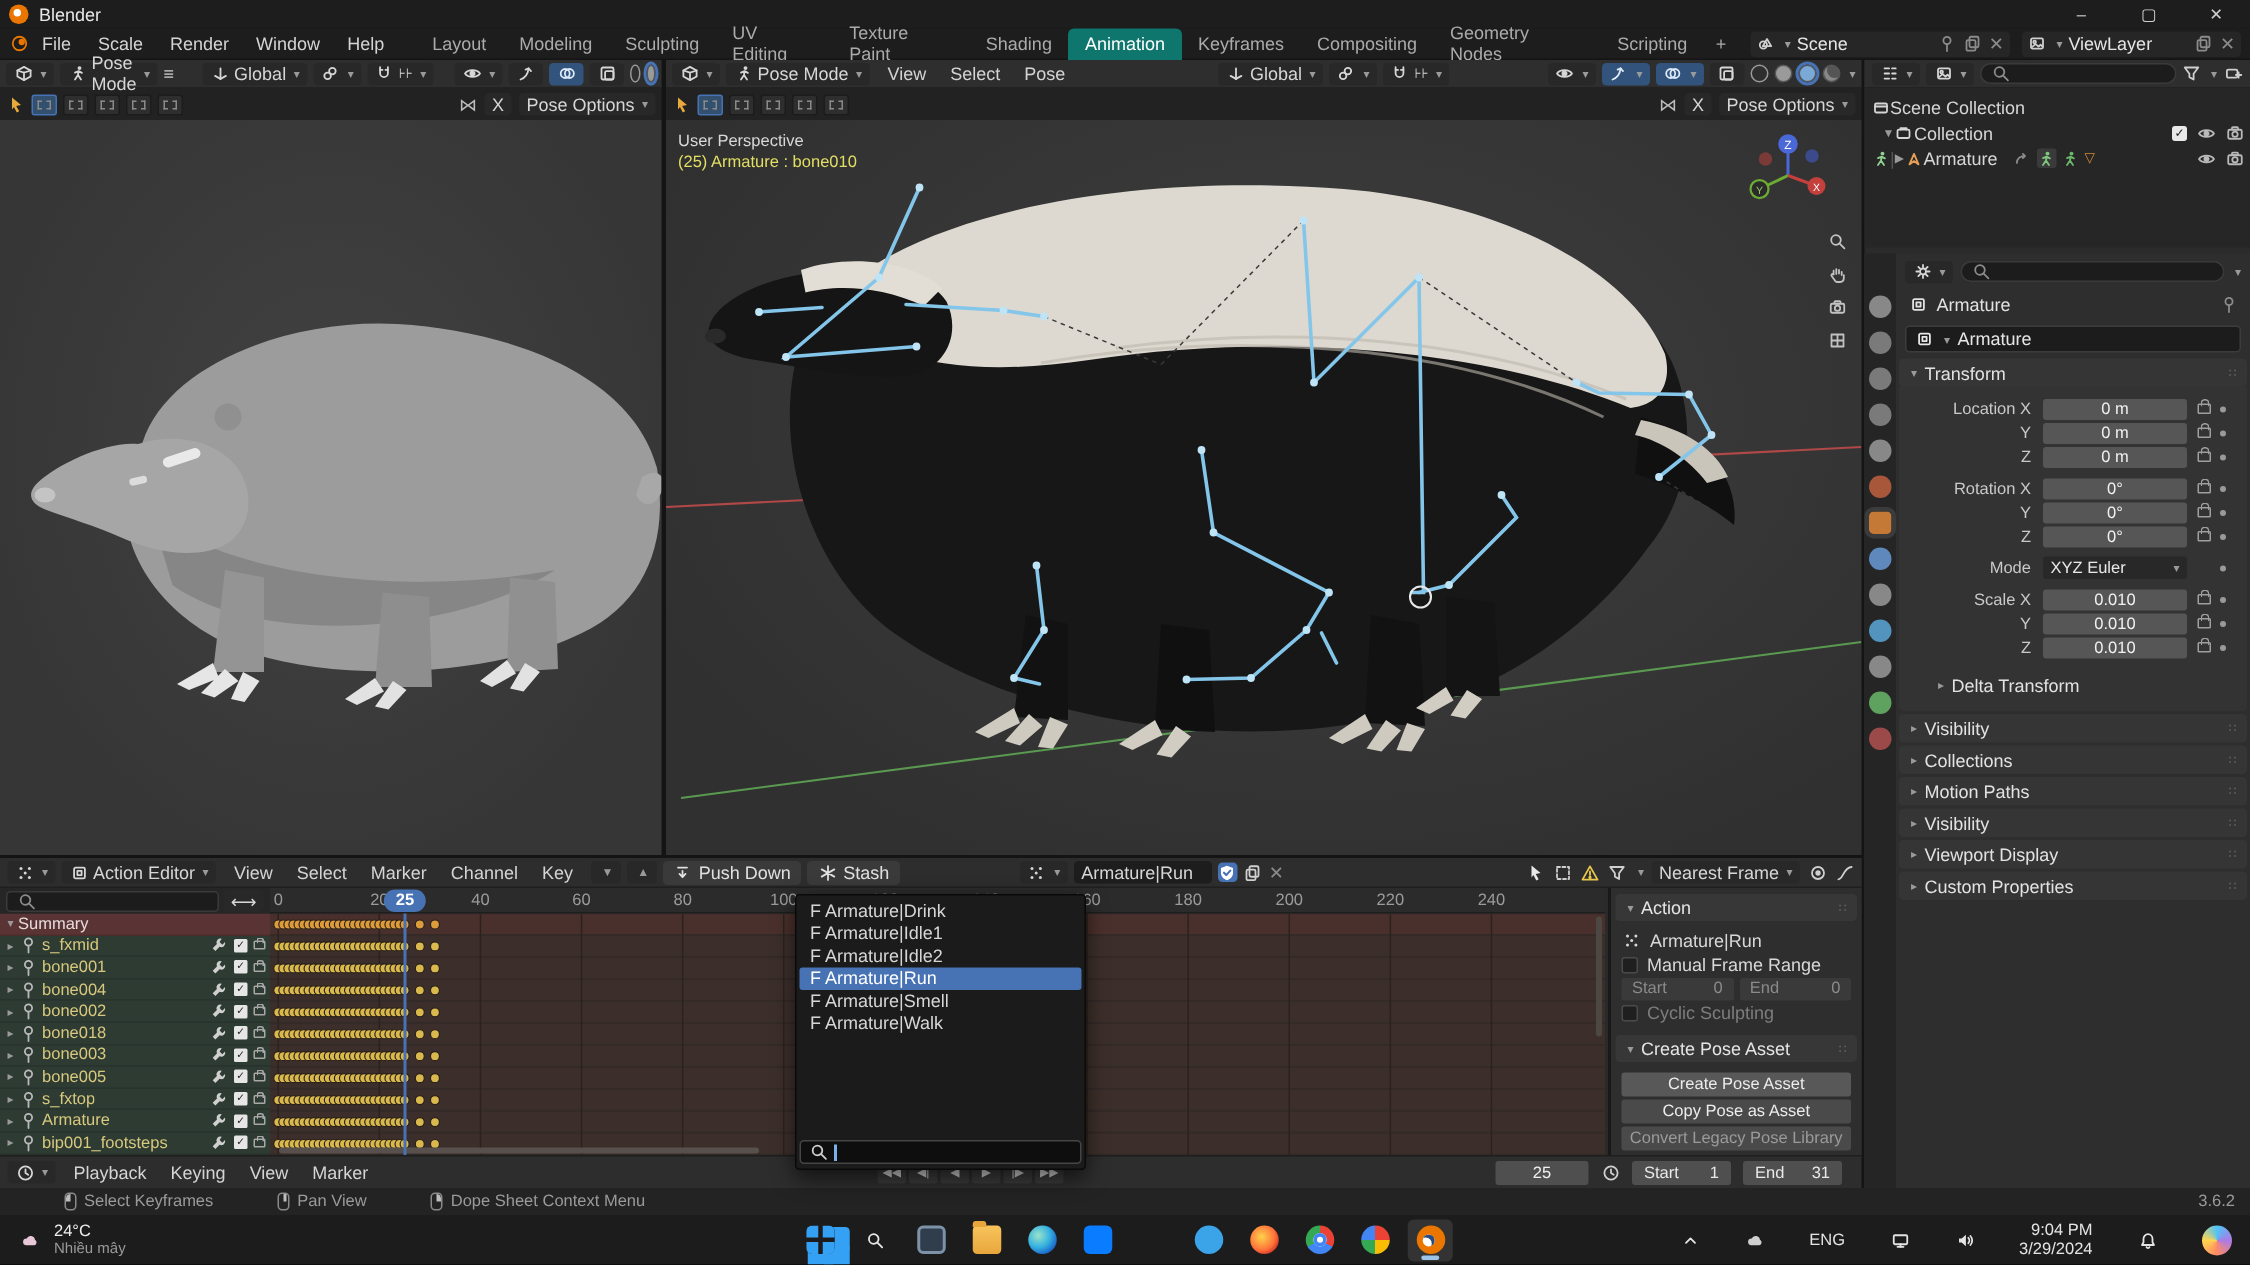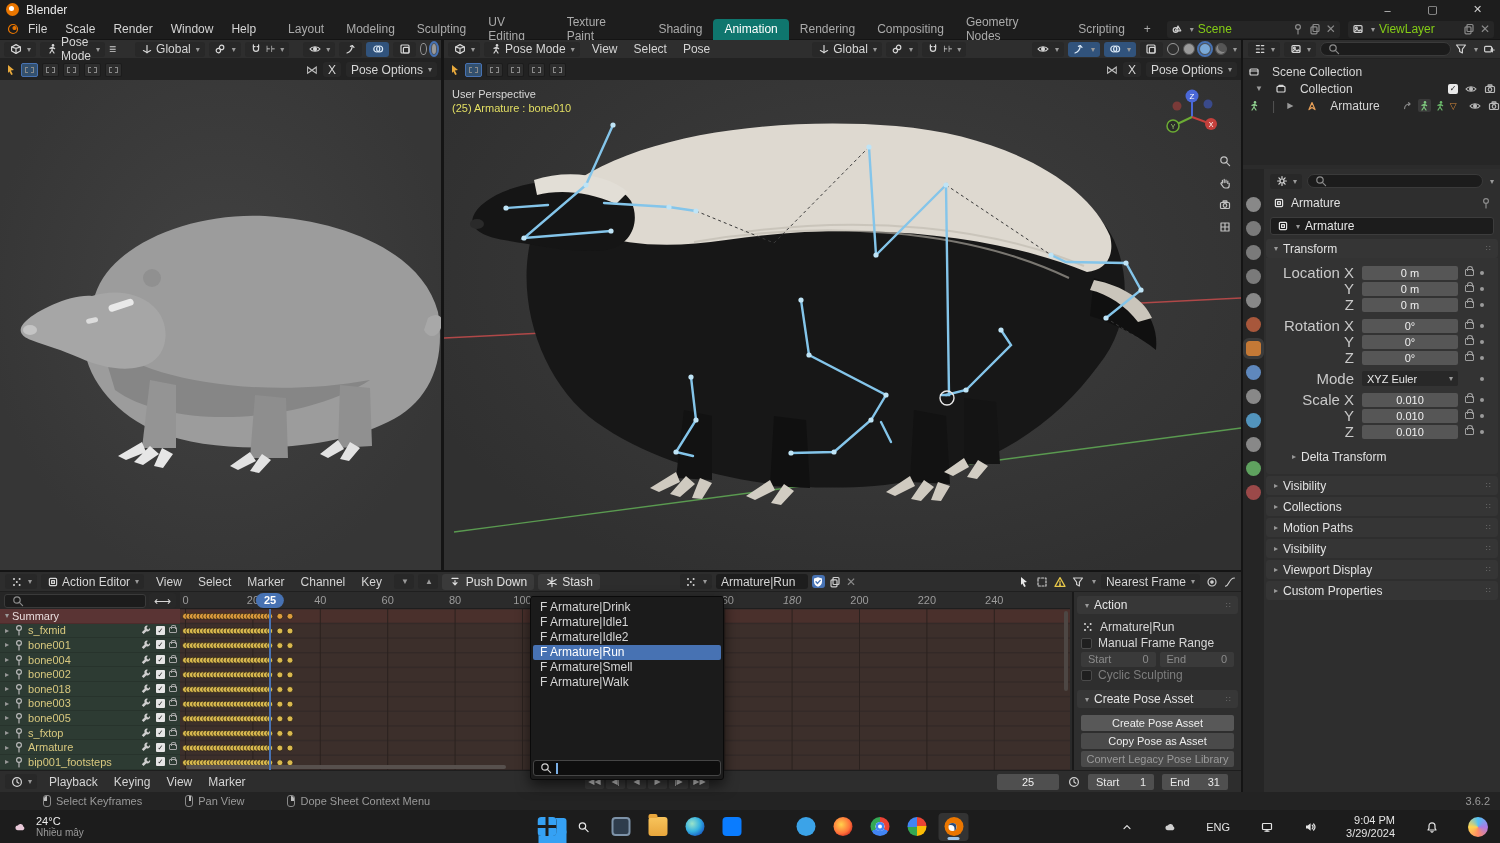--- a/index.html
+++ b/index.html
@@ -18,21 +18,21 @@
   .wtitle{color:#e8e8e8;font-size:12px}
   .winbtns{position:absolute;right:0;top:0;height:19px;display:flex}
   .winbtn{width:45px;height:19px;display:flex;align-items:center;justify-content:center;color:#cfcfcf;font-size:11px}
   .menubar{left:0;top:19px;width:1500px;height:21px;background:#1d1d1d;display:flex;align-items:center;border-bottom:1px solid #141414}
   .menu-item{padding:0 9px;color:#d4d4d4}
   .ws-tabs{display:flex;margin-left:12px;height:21px;align-items:stretch}
   .ws-tab{padding:2px 11px;color:#ababab;display:flex;align-items:center}
   .ws-tab.active{background:#0f766e;color:#fff;border-radius:4px 4px 0 0}
   .ws-add{padding:0 8px;color:#ababab}
   .topsel{display:flex;align-items:center;background:#262626;border-radius:3px;height:17px;padding:0 4px;gap:4px;margin-left:8px}
-  .topsel .lab{color:#84cc16}
+  .topsel .lab{color:#e5e5e5}
   .dim{color:#8b8b8b}
   
   .vp-header{height:19px;background:#2e2e2e;display:flex;align-items:center;gap:4px;padding:0 4px;border-bottom:1px solid #222}
   .vp-tools{height:21px;background:#222;display:flex;align-items:center;gap:4px;padding:0 4px}
   .pill{display:flex;align-items:center;gap:3px;background:#282828;border-radius:3px;height:15px;padding:0 5px;color:#d6d6d6}
   .pill.on{background:#31537c;color:#dceaf8}
   .btn{display:flex;align-items:center;gap:4px;background:#3a3a3a;border-radius:3px;height:16px;padding:0 7px;color:#e0e0e0}
   .tmenu{padding:0 8px;color:#d4d4d4}
   .selmode{width:17px;height:14px;background:#2e2e2e;border:1px solid #1c1c1c;border-radius:2px;position:relative}
   .selmode::after{content:'';position:absolute;inset:3px;border:1px dashed #8a8a8a}
@@ -49,37 +49,37 @@
   .canvasR{width:797px;height:490px;background:radial-gradient(ellipse at 55% 40%,#3f3f3f,#303030 80%);position:relative;overflow:hidden}
   .vptext1{position:absolute;left:8px;top:8px;color:#d8d8d8;font-size:11px}
   .vptext2{position:absolute;left:8px;top:22px;color:#e3df63;font-size:11px}
   .navgizmo{position:absolute;right:18px;top:6px;width:62px;height:62px}
   .sideicons{position:absolute;right:10px;top:74px;display:flex;flex-direction:column;gap:9px;color:#c2c2c2}
   
   .rightpanel{left:1243px;top:40px;width:257px;height:752px;background:#2b2b2b}
   .outliner-head{height:19px;background:#2e2e2e;display:flex;align-items:center;gap:4px;padding:0 5px;border-bottom:1px solid #222}
   .search{flex:1;display:flex;align-items:center;gap:4px;background:#1c1c1c;border:1px solid #3a3a3a;border-radius:8px;height:14px;padding:0 6px;color:#8b8b8b}
   .outliner-body{height:106px;background:#262626;padding-top:4px;font-size:12px}
-  .outrow{display:flex;align-items:center;gap:12px;height:17px;padding:0 4px;color:#d6d6d6}
+  .outrow{display:flex;align-items:center;gap:0;height:17px;padding:0 4px;color:#d6d6d6}
   .outicons{margin-left:auto;display:flex;gap:6px;color:#b9b9b9;align-items:center}
   .cbx{width:10px;height:10px;background:#e9e9e9;border-radius:2px;color:#222;font-size:8px;line-height:10px;text-align:center;font-weight:bold}
   .cbx::before{content:'✓'}
   .props{position:absolute;left:0;top:129px;width:257px;height:623px;background:#2e2e2e}
   .ptabs{position:absolute;left:0;top:0;width:21px;height:623px;background:#252525;display:flex;flex-direction:column;align-items:center;padding-top:28px;gap:9px}
   .ptab{width:15px;height:15px;border-radius:3px;opacity:.85}
   .ptab.active{outline:3px solid #3f3f3f;background-clip:padding-box}
   .pmain{position:absolute;left:21px;top:0;width:236px;height:623px}
   .props-head{height:24px;display:flex;align-items:center;gap:5px;padding:0 6px}
   .crumb{height:20px;display:flex;align-items:center;gap:6px;padding:0 8px;color:#e2e2e2}
   .namefield{margin:4px 6px;display:flex;align-items:center;gap:5px;background:#1c1c1c;border:1px solid #3c3c3c;border-radius:3px;height:18px;padding:0 5px;color:#e6e6e6}
   .panel-h{display:flex;align-items:center;gap:5px;background:#353535;border-radius:3px;height:19px;padding:0 6px;color:#e2e2e2;margin:2px 2px 0 2px}
   .grip{margin-left:auto;color:#6f6f6f;font-size:8px;letter-spacing:1px}
   .xpanel{background:#333;border-radius:0 0 3px 3px;margin:0 2px;padding:6px 4px 8px}
   .prow{display:flex;align-items:center;height:15px;margin:1px 0}
-  .prow .plab{width:92px;text-align:right;padding-right:8px;color:#c9c9c9;font-size:15px}
+  .prow .plab{width:92px;text-align:right;padding-right:8px;color:#c9c9c9;font-size:11px}
   .pfield{width:96px;background:#565656;border-radius:2px;height:14px;color:#f0f0f0;font-size:11px;text-align:center;line-height:14px}
   .pdrop{width:96px;background:#282828;border-radius:2px;height:15px;color:#e8e8e8;font-size:11px;display:flex;align-items:center;padding:0 5px;justify-content:space-between}
   .ilock{width:9px;height:7px;border:1px solid #9f9f9f;border-radius:1px;position:relative;margin-left:7px}
   .ilock::before{content:'';position:absolute;top:-4px;left:1px;width:4px;height:4px;border:1px solid #9f9f9f;border-bottom:none;border-radius:3px 3px 0 0}
   .pdot{width:4px;height:4px;border-radius:50%;background:#9a9a9a;margin-left:6px}
   .gapb{margin-top:6px}
   
   .dope{left:0;top:572px;width:1241px;height:198px;background:#2a2a2a}
   .dope-head{position:absolute;left:0;top:0;width:1241px;height:20px;background:#2d2d2d;display:flex;align-items:center;gap:4px;padding:0 5px;border-bottom:1px solid #1f1f1f}
   .chsearch{position:absolute;left:0;top:20px;width:180px;height:17px;background:#262626;display:flex;align-items:center;gap:3px;padding:0 4px}
@@ -189,21 +189,21 @@
         <span class="menu-item">Help</span>
       </div>
     <div id="ws-tabs" class="ws-tabs">
         <span class="ws-tab">Layout</span>
         <span class="ws-tab">Modeling</span>
         <span class="ws-tab">Sculpting</span>
         <span class="ws-tab">UV Editing</span>
         <span class="ws-tab">Texture Paint</span>
         <span class="ws-tab">Shading</span>
         <span class="ws-tab active">Animation</span>
-        <span class="ws-tab">Rendering</span>
+        <span class="ws-tab">Keyframes</span>
         <span class="ws-tab">Compositing</span>
         <span class="ws-tab">Geometry Nodes</span>
         <span class="ws-tab">Scripting</span>
       </div>
     <span class="ws-add">+</span>
     <div style="margin-left:auto;display:flex;margin-right:6px">
       <div class="topsel">
         <span class="i">
             <svg viewBox="0 0 12 12">
               <circle cx="4.6" cy="7" r="2.4"></circle>
@@ -1045,21 +1045,21 @@
       <div id="ruler-ticks">
           <span class="tick" style="left: 5.5px;">0</span>
           <span class="tick" style="left: 72.9px;">20</span>
           <span class="tick" style="left: 140.3px;">40</span>
           <span class="tick" style="left: 207.7px;">60</span>
           <span class="tick" style="left: 275.1px;">80</span>
           <span class="tick" style="left: 342.5px;">100</span>
           <span class="tick" style="left: 409.9px;">120</span>
           <span class="tick" style="left: 477.3px;">140</span>
           <span class="tick" style="left: 544.7px;">160</span>
-          <span class="tick" style="left: 612.1px; font-style: italic;">180</span>
+          <span class="tick" style="left: 612.1px;">180</span>
           <span class="tick" style="left: 679.5px;">200</span>
           <span class="tick" style="left: 746.9px;">220</span>
           <span class="tick" style="left: 814.3px;">240</span>
         </div>
       <span class="framepill" style="left:90px">25</span>
     </div>
     <div class="channels" id="channel-list">
         <div class="chrow summary">
           <span class="car">▾</span>
           <span class="chname">Summary</span>

